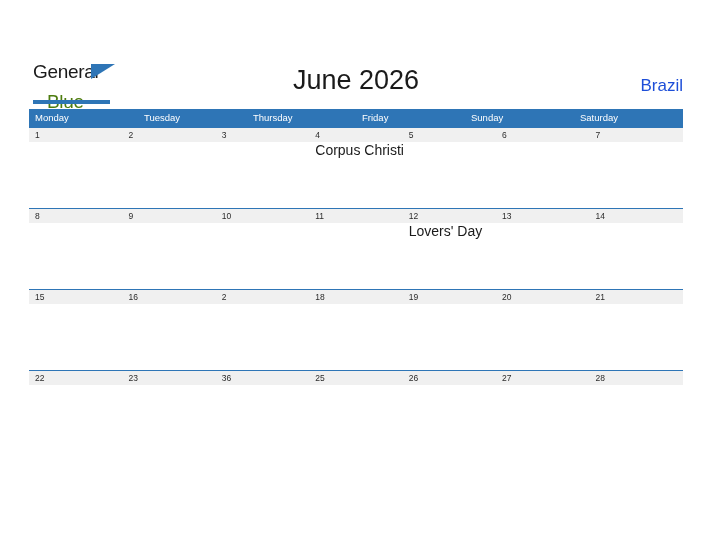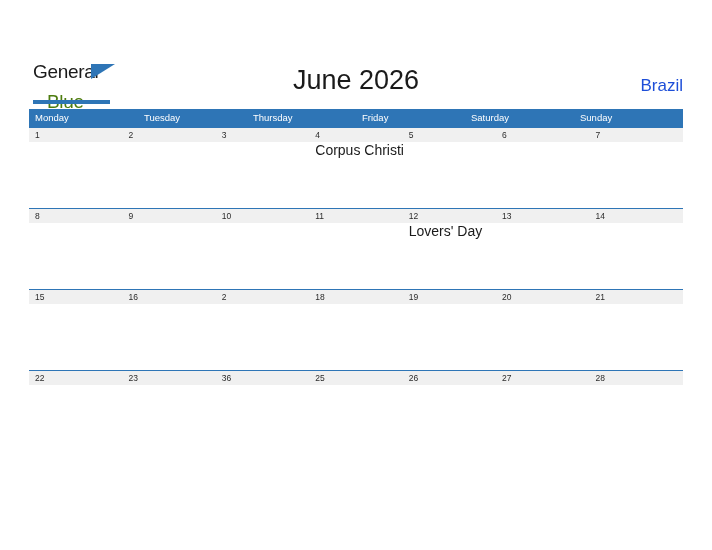--- a/index.html
+++ b/index.html
@@ -198,22 +198,22 @@
 
   </div>
 
   <div class="calendar">
 
     <div class="weekday-row">
       <div class="weekday">Monday</div>
       <div class="weekday">Tuesday</div>
       <div class="weekday">Thursday</div>
       <div class="weekday">Friday</div>
+      <div class="weekday">Sunday</div>
       <div class="weekday">Saturday</div>
-      <div class="weekday">Sunday</div>
     </div>
 
     <div class="week">
       <div class="week-dates">
         <div class="daynum">1</div>
         <div class="daynum">2</div>
         <div class="daynum">3</div>
         <div class="daynum">4</div>
         <div class="daynum">5</div>
         <div class="daynum">6</div>

